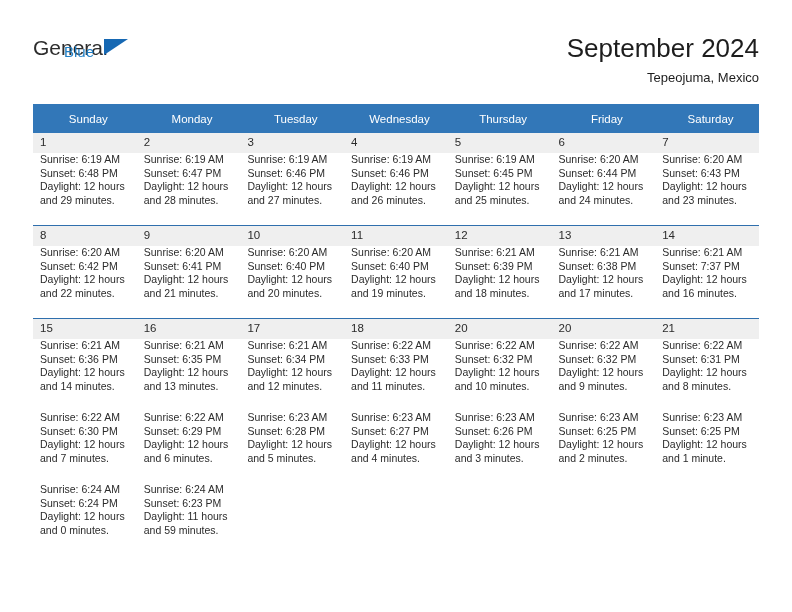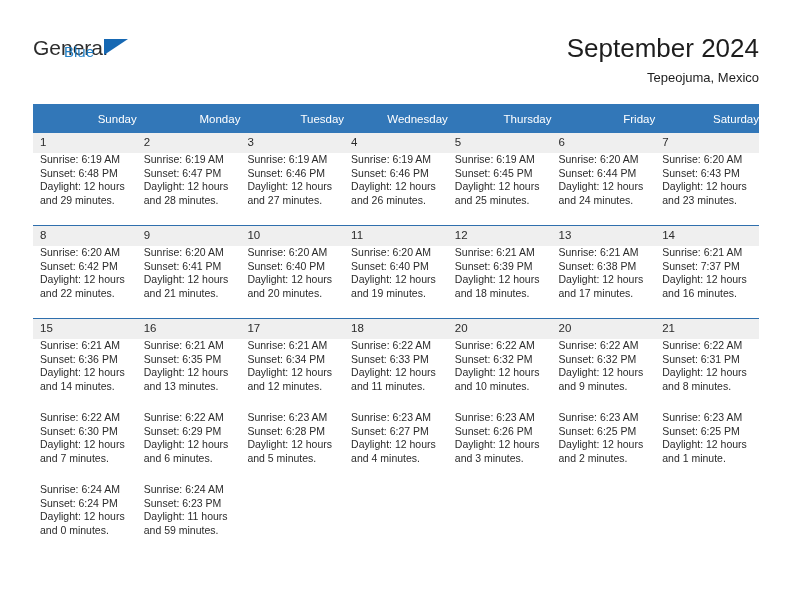--- a/index.html
+++ b/index.html
@@ -96,21 +96,21 @@
     border-collapse: collapse;
     table-layout: fixed;
   }
   table.cal-table col { width: 103.71px; }
 
   thead th {
     background: #3277b8;
     color: #ffffff;
     font-size: 11.5px;
     font-weight: normal;
-    text-align: right;
+    text-align: center;
     padding: 5px 0 5px 7px;
     height: 19px;
     font-family: "Liberation Sans", sans-serif;
     vertical-align: middle;
   }
 
   tr.day-number-row td {
     background: #efefef;
     border-top: 1.5px solid #2f6fad;
     font-size: 11.5px;

